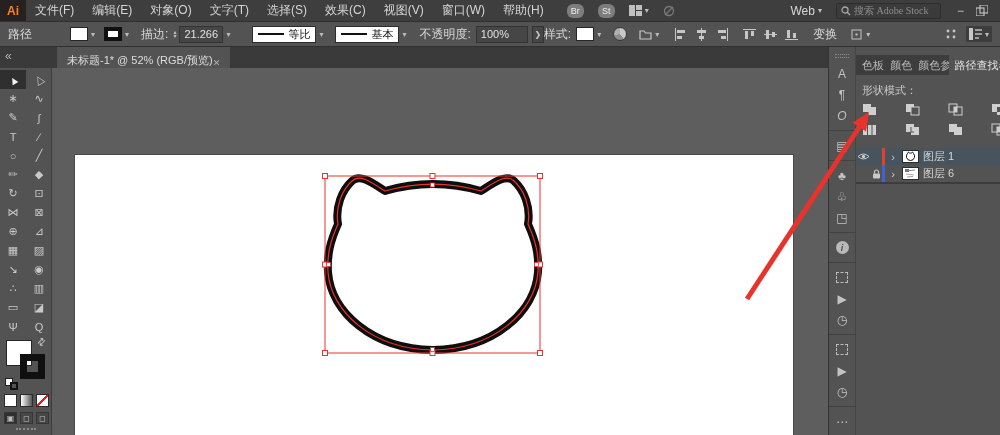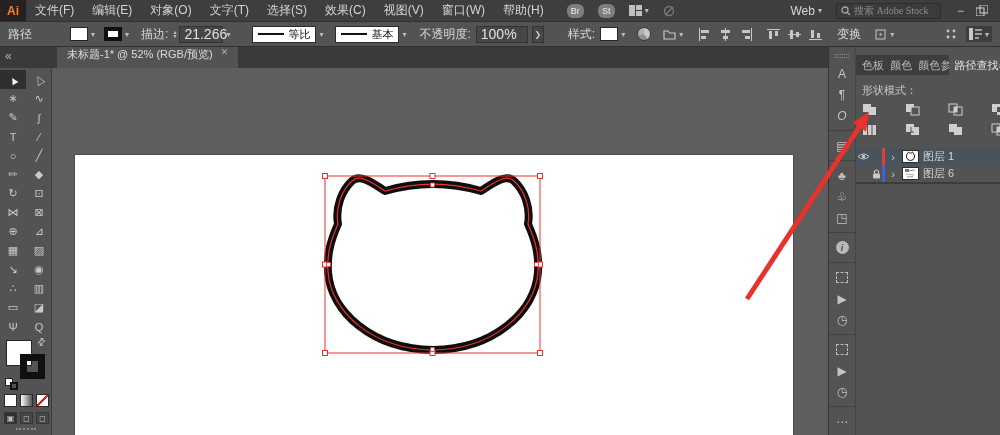--- a/index.html
+++ b/index.html
@@ -34,36 +34,36 @@
   .searchbox input::placeholder{color:#8e8e8e}
   .winico{margin-right:12px;color:#c0c0c0;display:inline-flex;align-items:center}
   
   .controlbar{position:absolute;left:0;top:21px;width:1000px;height:26px;background:var(--bar-bg);
               border-top:1px solid #303030;border-bottom:1px solid #303030;display:flex;
               align-items:center;font-size:12px;padding-left:8px;z-index:10}
   .cb-label{color:#d9d9d9;white-space:nowrap}
   .swatch{width:18px;height:14px;background:#fff;border:1px solid #262626;display:inline-block}
   .strokeswatch{width:18px;height:14px;border:4px solid #101010;background:#fff;display:inline-block}
   .stepper{display:inline-flex;flex-direction:column;line-height:4px;font-size:6px;color:#c2c2c2}
-  .numbox{height:17px;background:var(--input-bg);border:1px solid #333;color:#e0e0e0;font-size:14px;
+  .numbox{height:17px;background:var(--input-bg);border:1px solid #333;color:#e0e0e0;font-size:11px;
           display:inline-flex;align-items:center;padding:0 4px}
   .wdd{height:17px;background:#fff;border:1px solid #2c2c2c;color:#151515;font-size:11px;
        display:inline-flex;align-items:center;gap:4px;padding:0 5px;white-space:nowrap}
   .lineglyph{display:inline-block;width:26px;height:0;border-top:2px solid #111}
   .more-btn{width:12px;height:17px;background:#464646;border:1px solid #333;color:#c9c9c9;
             font-size:8px;display:inline-flex;align-items:center;justify-content:center}
   .cb-ico{display:inline-flex;align-items:center;justify-content:center;color:#c6c6c6}
   .recolor{width:14px;height:14px;border-radius:50%;background:conic-gradient(#c9c9c9 0 40%,#8e8e8e 40% 70%,#b0b0b0 70% 100%);
            border:1px solid #3a3a3a;display:inline-block}
   
   .tabbar{position:absolute;left:0;top:47px;width:828px;height:21px;background:var(--tabbar-bg);
           display:flex;align-items:flex-end;font-size:11px;z-index:5}
   .collapse{position:absolute;left:5px;top:2px;color:#b5b5b5;font-size:12px}
   .doctab{margin-left:57px;height:21px;background:var(--bar-bg);color:#dcdcdc;display:flex;
-          align-items:flex-start;gap:8px;padding:0 10px;white-space:nowrap}
+          align-items:flex-end;gap:0;padding:0 10px;white-space:nowrap}
   .doctab .x{color:#b2b2b2;font-size:9px}
   
   .leftbar{position:absolute;left:0;top:68px;width:52px;height:367px;background:var(--bar-bg);
            border-right:1px solid #3c3c3c;z-index:6}
   .toolgrid{display:flex;flex-wrap:wrap;width:52px;padding-top:2px}
   .tool{width:26px;height:19px;display:flex;align-items:center;justify-content:center;
         color:#c9c9c9;font-size:11px}
   .tool.active{background:var(--active-tool-bg);color:#f0f0f0}
   .rot{transform:rotate(-30deg);display:inline-block}
   .fillsw{position:absolute;left:6px;top:272px;width:26px;height:26px;background:#fff;border:1px solid #262626}
@@ -192,21 +192,21 @@
     </span>
     <span class="chev">▾</span>
     <span class="wdd" style="margin-left:12px">
       <span class="lineglyph"></span>
       <span>基本</span>
     </span>
     <span class="chev">▾</span>
     <span class="cb-label" style="margin-left:13px">不透明度:</span>
     <span class="numbox" style="margin-left:5px;width:52px">100%</span>
     <span class="more-btn" style="margin-left:4px">❯</span>
-    <span class="cb-label" style="margin-left:24px">样式:</span>
+    <span class="cb-label" style="margin-left:0">样式:</span>
     <span class="swatch" style="margin-left:5px"></span>
     <span class="chev">▾</span>
     <span class="recolor" style="margin-left:12px"></span>
     <span class="cb-ico" style="margin-left:12px">
       <svg width="13" height="12" viewBox="0 0 13 12">
           <path d="M1 3 h4 l1.5 2 H12 v6 H1 Z" fill="none" stroke="#c6c6c6" stroke-width="1.2"></path>
         </svg>
       <span class="chev">▾</span>
     </span>
     <span class="cb-ico" style="margin-left:15px">

